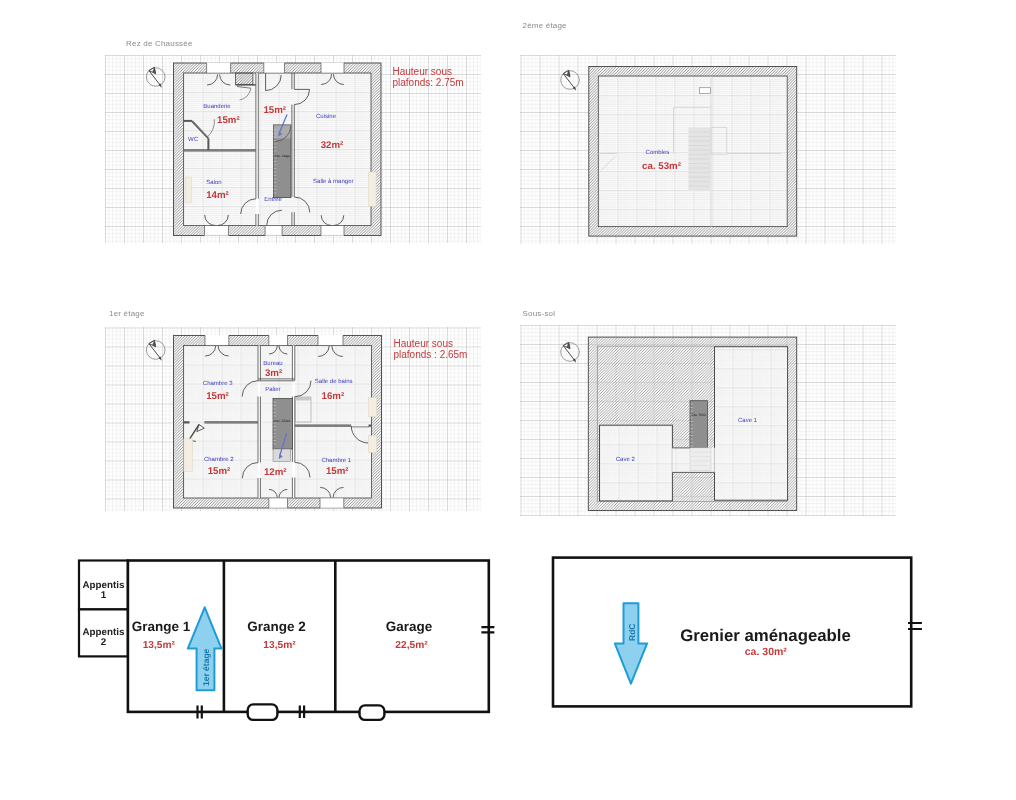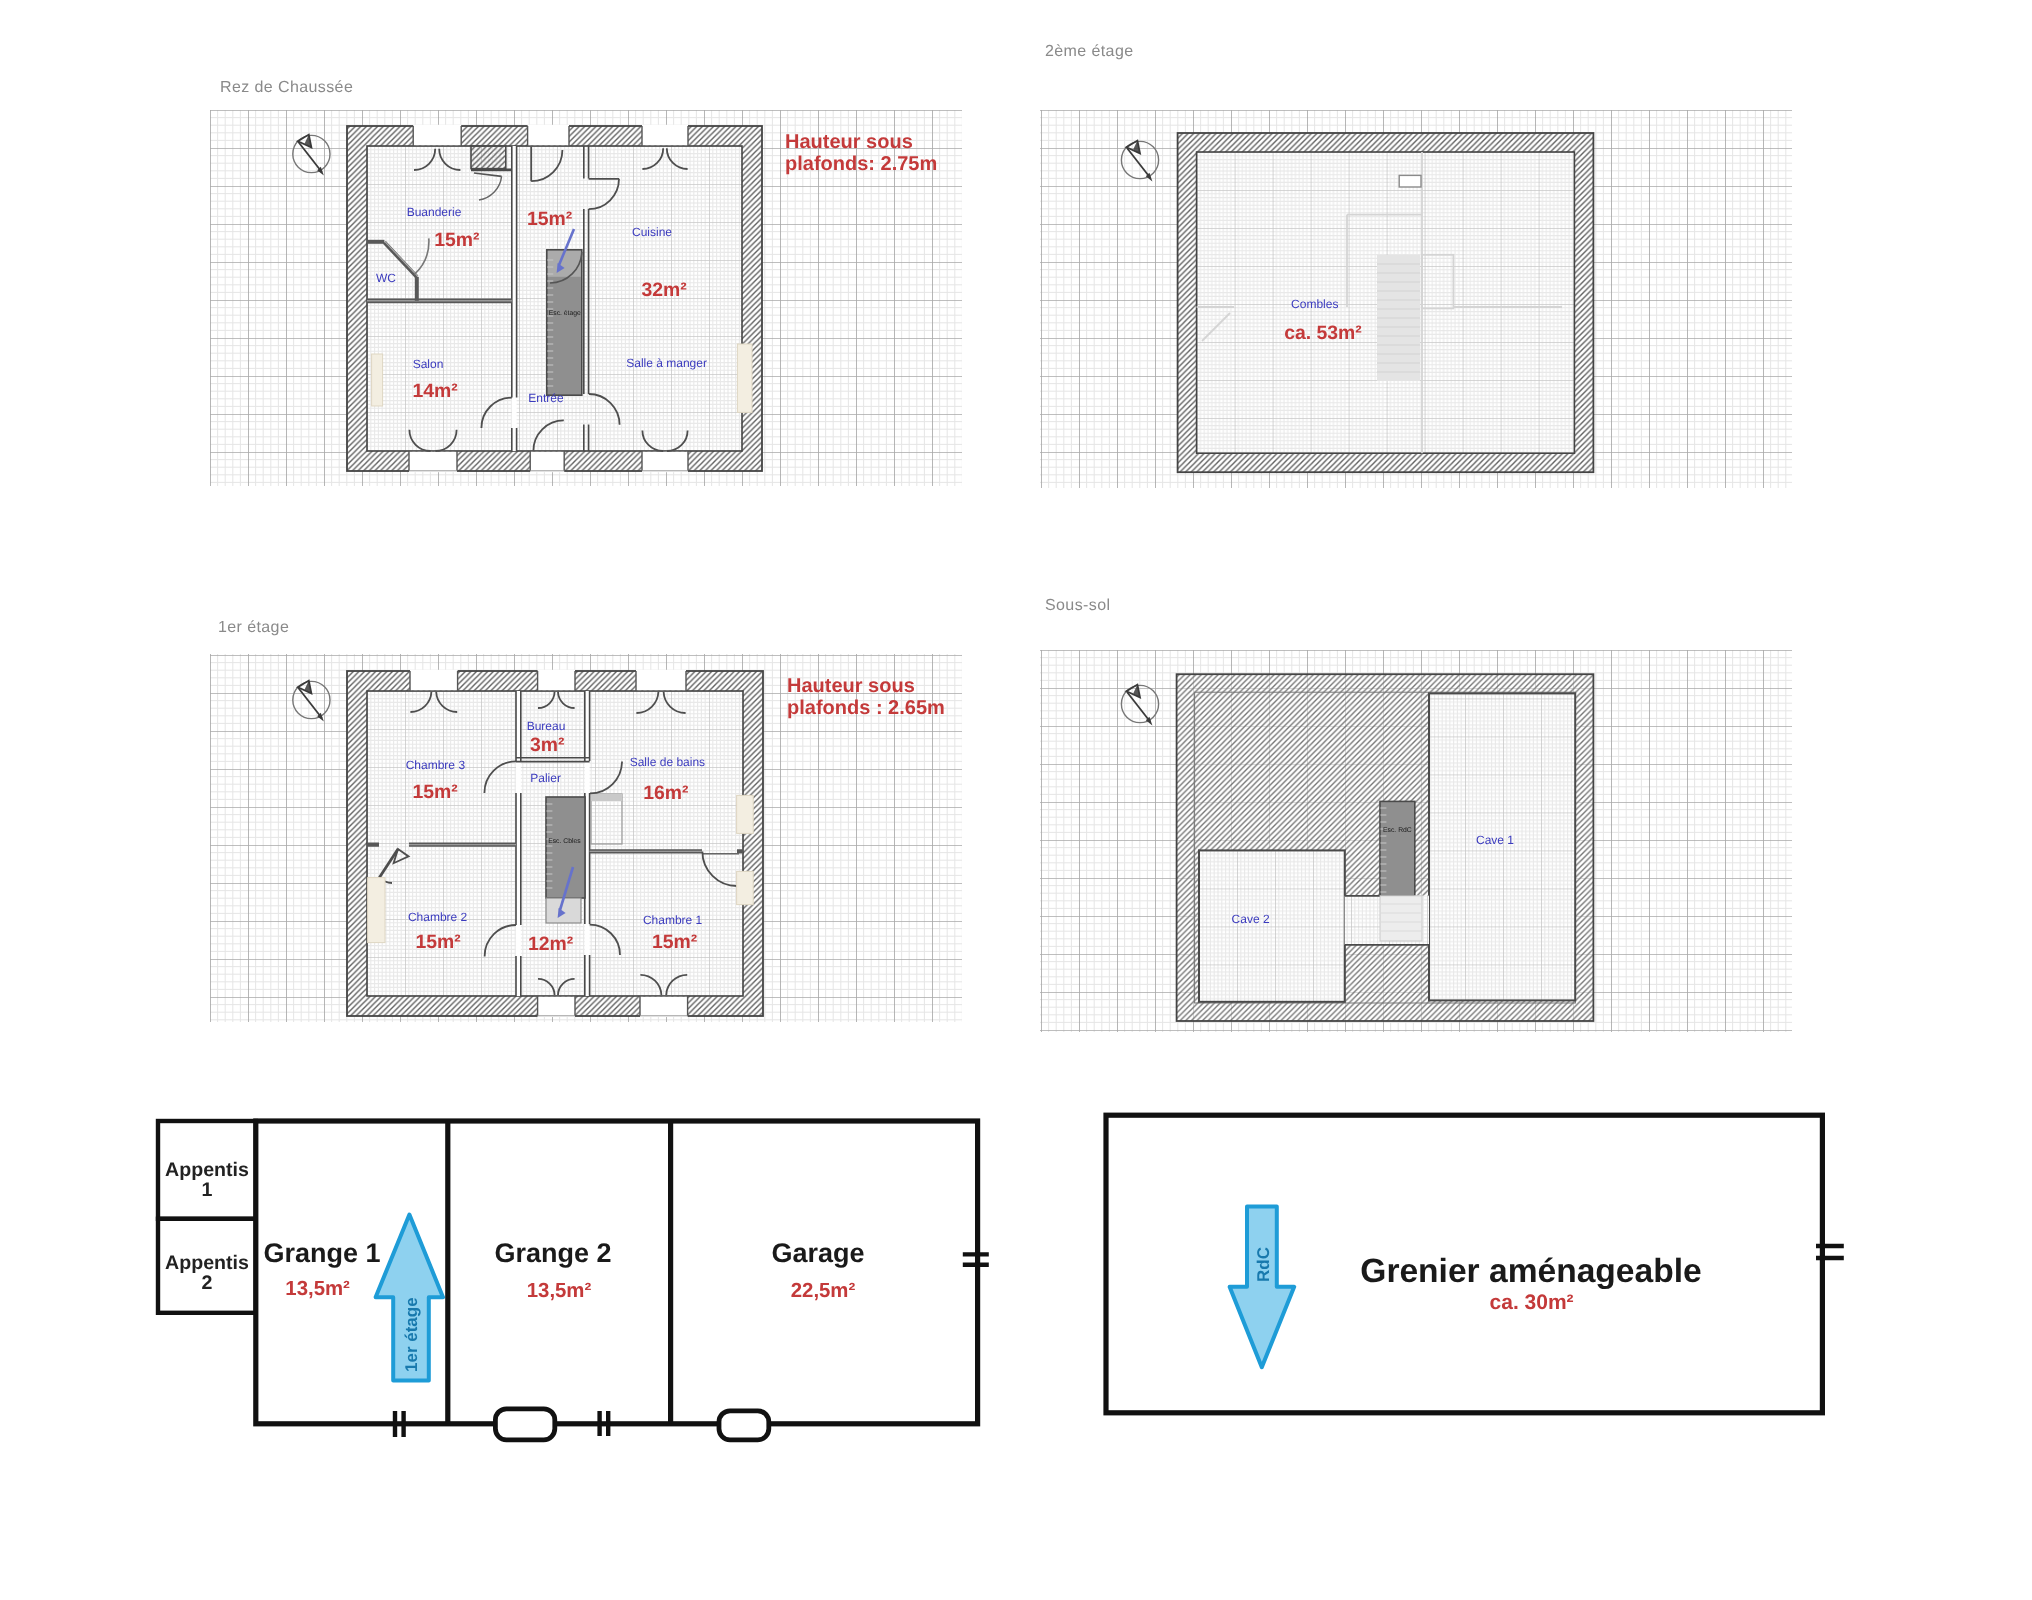--- a/index.html
+++ b/index.html
@@ -1,24 +1,24 @@
 <!DOCTYPE html>
 <html><head><meta charset="utf-8">
 <style>
 html,body{margin:0;padding:0;background:#fff;width:1016px;height:800px;overflow:hidden}
 body{position:relative;font-family:"Liberation Sans",sans-serif;-webkit-font-smoothing:antialiased}
 svg{position:absolute;display:block;text-rendering:geometricPrecision}
 .ptitle{position:absolute;color:#8a8a8a;font-size:8px;letter-spacing:0.2px;z-index:30}
-.redtitle{position:absolute;color:#c43a3a;font-weight:bold;font-size:10px;line-height:11px;z-index:30}
+.redtitle{position:absolute;color:#c43a3a;font-weight:normal;font-size:10px;line-height:11px;z-index:30}
 </style></head>
 <body>
-<div class="ptitle" style="left:110px;top:39px">Rez de Chaussée</div>
+<div class="ptitle" style="left:126px;top:39px">Rez de Chaussée</div>
 <div class="ptitle" style="left:522.5px;top:21px">2ème étage</div>
 <div class="ptitle" style="left:109px;top:309px">1er étage</div>
-<div class="ptitle" style="left:522.5px;top:298px">Sous-sol</div>
+<div class="ptitle" style="left:522.5px;top:309px">Sous-sol</div>
 <div class="redtitle" style="left:392.5px;top:66px">Hauteur sous<br>plafonds: 2.75m</div>
 <div class="redtitle" style="left:393.5px;top:338px">Hauteur sous<br>plafonds : 2.65m</div>
 
 <svg style="left:105px;top:55px" width="376" height="188" viewBox="105 55 376 188">
 <defs>
 <pattern id="gA" width="19" height="19" patternUnits="userSpaceOnUse" patternTransform="translate(105,55)">
   <rect width="19" height="19" fill="#fff"></rect>
   <path d="M3.8,0V19M7.6,0V19M11.4,0V19M15.2,0V19M0,3.8H19M0,7.6H19M0,11.4H19M0,15.2H19" stroke="#e6e6e6" stroke-width="0.5"></path>
   <path d="M0,0V19M0,0H19" stroke="#a9a9a9" stroke-width="0.85"></path>
 </pattern>

